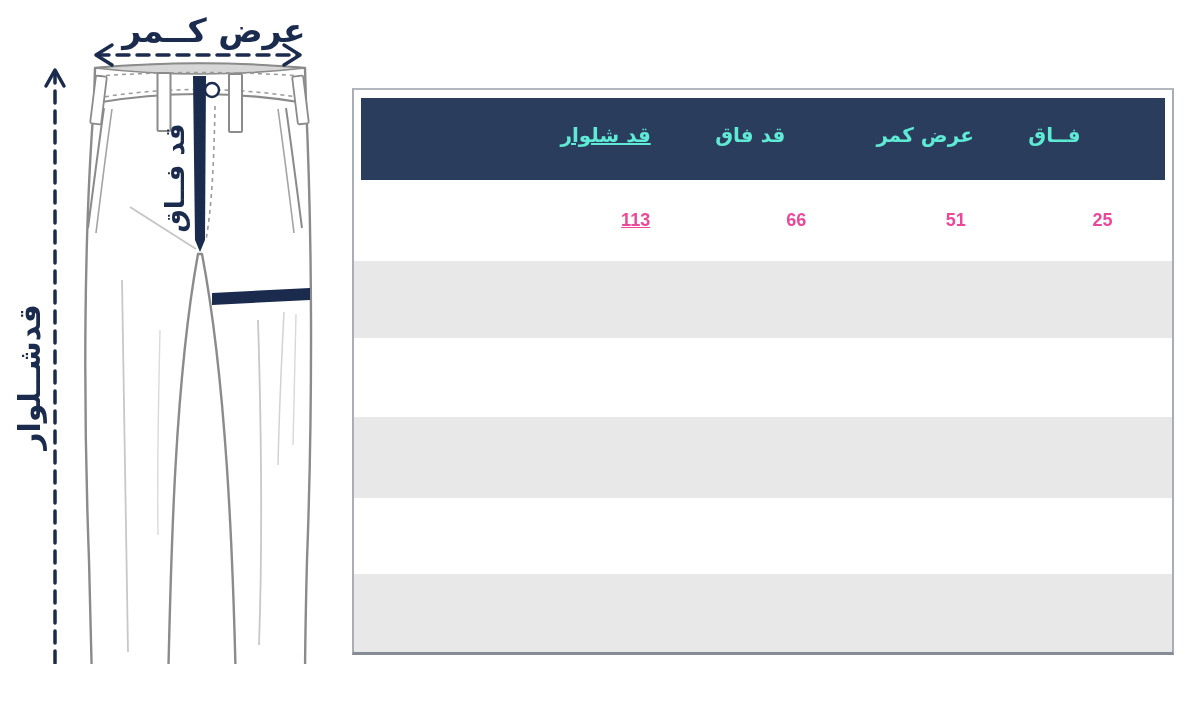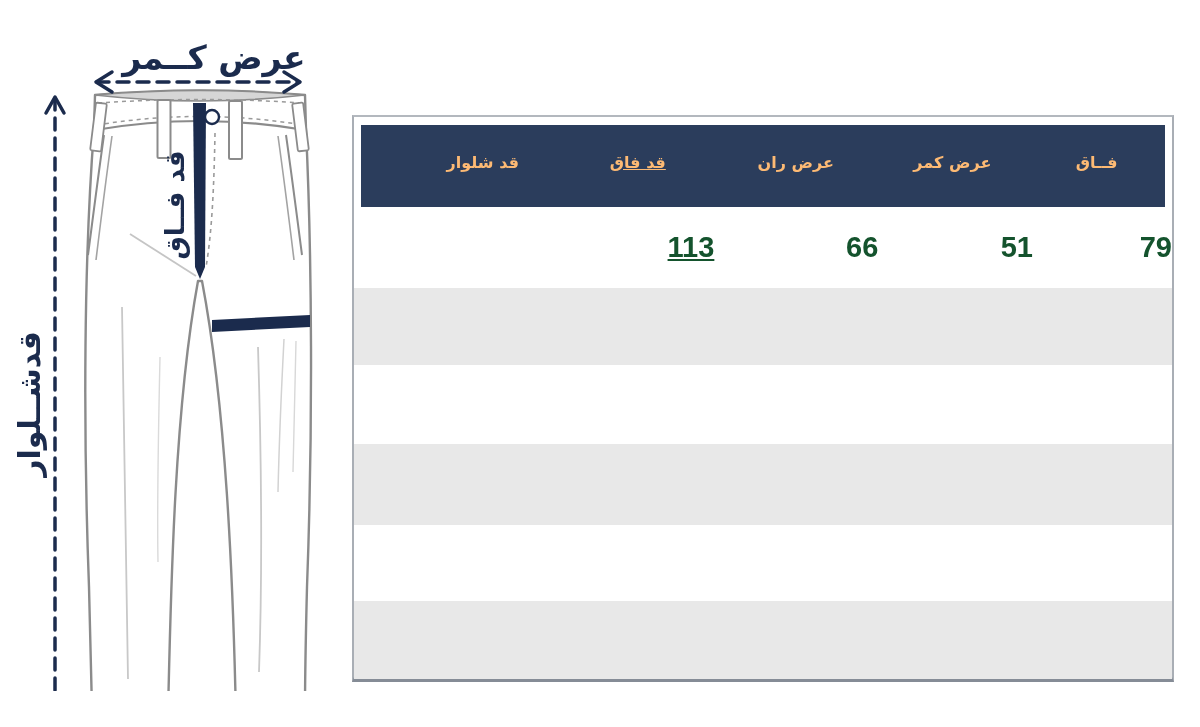--- a/index.html
+++ b/index.html
@@ -1,27 +1,27 @@
 <!DOCTYPE html>
 <html lang="fa"><head>
 <meta charset="utf-8">
 <style>
   html,body{margin:0;padding:0;background:#fff;}
   .stage{position:relative;width:1200px;height:664px;background:#fff;overflow:hidden;
-         font-family:"DejaVu Sans",sans-serif;margin-top:27px;}
+         font-family:"DejaVu Sans",sans-serif;}
   
   .size-table{position:absolute;left:352px;top:88px;width:822px;height:567px;
       box-sizing:border-box;background:#fff;
       border:2px solid #a9aeb5;border-top-color:#b3b8be;border-bottom:5px solid #858c96;
       padding-top:8px;}
   .thead{height:74px;margin:0 7px;background:#2b3d5c;display:flex;direction:rtl;
       align-items:center;padding-bottom:8px;box-sizing:content-box;}
-  .thead .cell{color:#fdba74;font-weight:bold;font-size:16px;text-align:center;white-space:nowrap;}
+  .thead .cell{color:#5eead4;font-weight:bold;font-size:20px;text-align:left;white-space:nowrap;}
   .trow{display:flex;direction:rtl;align-items:center;}
-  .trow .cell{color:#14532d;font-weight:bold;font-size:29px;text-align:right;
+  .trow .cell{color:#ec4899;font-weight:bold;font-size:18px;text-align:center;
       font-family:"Liberation Sans","DejaVu Sans",sans-serif;white-space:nowrap;}
   .cell{flex:0 0 auto;}
   .thead > :nth-child(1),.trow > :nth-child(1){flex-basis:17%;}
   .thead > :nth-child(2),.trow > :nth-child(2){flex-basis:18.9%;}
   .thead > :nth-child(3),.trow > :nth-child(3){flex-basis:20.05%;}
   .thead > :nth-child(4),.trow > :nth-child(4){flex-basis:19.25%;text-decoration:underline;}
   .thead > :nth-child(5),.trow > :nth-child(5){flex-basis:24.8%;transform:translateX(22px);}
   .r0{height:81px;background:#fff;}
   .r1{height:77px;background:#e8e8e8;}
   .r2{height:79px;background:#fff;}
@@ -95,27 +95,26 @@
 
     <text class="dim-label" x="214" y="30" font-size="33" text-anchor="middle" dominant-baseline="central" direction="rtl">عرض کــمر</text>
     <text class="dim-label" x="29" y="377" font-size="30" text-anchor="middle" dominant-baseline="central" direction="rtl" transform="rotate(-90 29 377)">قدشــلوار</text>
     <text class="dim-label" x="175" y="178" font-size="26" text-anchor="middle" dominant-baseline="central" direction="rtl" transform="rotate(-90 175 178)">قد فــاق</text>
   </svg>
 
   <div class="size-table">
     <div class="thead">
       <div class="cell">فــاق</div>
       <div class="cell">عرض کمر</div>
-      <div class="cell">عرض ران</div>
       <div class="cell">قد فاق</div>
       <div class="cell">قد شلوار</div>
     </div>
 
     <div class="trow r0">
-      <div class="cell">79</div>
+      <div class="cell">25</div>
       <div class="cell">51</div>
       <div class="cell">66</div>
       <div class="cell">113</div>
     </div>
 
     <div class="trow r1">
       <div class="cell"></div>
       <div class="cell"></div>
       <div class="cell"></div>
       <div class="cell"></div>

